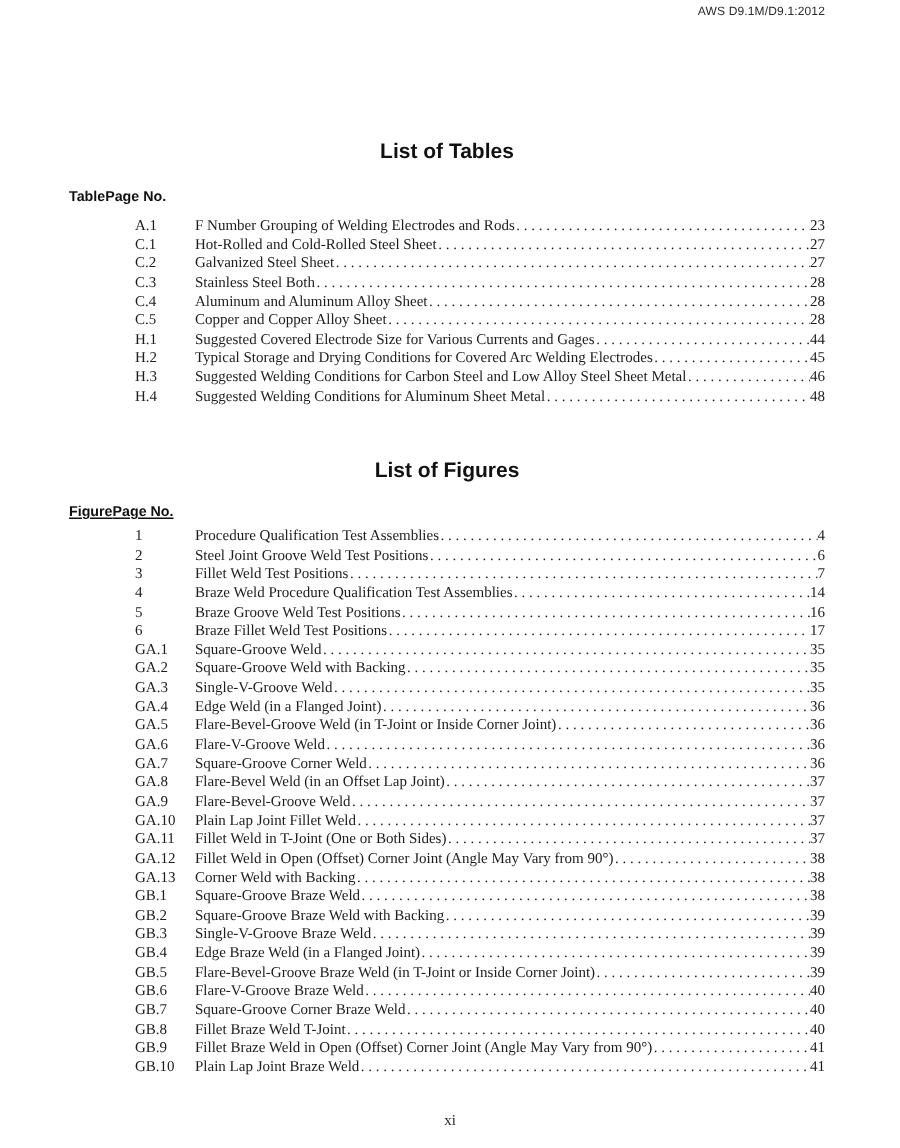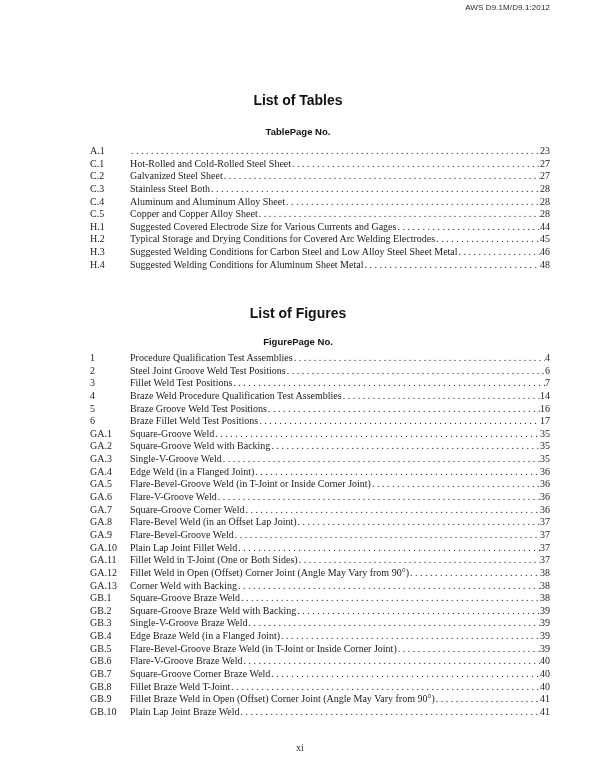--- a/index.html
+++ b/index.html
@@ -32,29 +32,29 @@
     font-size: 14px;
     color: #111;
   }
   .title-tables  { top: 92px; }
   .title-figures { top: 305px; }
   .col-header {
     position: absolute;
     left: 46px;
     right: 50px;
     display: flex;
-    justify-content: center;
+    justify-content: flex-start;
     align-items: baseline;
     font-family: "Liberation Sans", sans-serif;
     font-weight: bold;
     font-size: 9.5px;
     color: #111;
   }
   .colhdr-tables  { top: 126px; }
-  .colhdr-figures { top: 336px; }
+  .colhdr-figures { top: 336px; text-decoration: underline; }
   .toc-list {
     position: absolute;
     left: 46px;
     right: 50px;
   }
   .list-tables  { top: 145px; }
   .list-figures { top: 352px; }
   .entry {
     display: flex;
     align-items: baseline;
@@ -106,20 +106,21 @@
 
   <div class="col-header colhdr-tables">
     <span>Table</span>
     <span>Page No.</span>
   </div>
 
   <div class="toc-list list-tables">
 
       <div class="entry">
         <span class="num">A.1</span>
+        <span class="etitle">F Number Grouping of Welding Electrodes and Rods</span>
         <span class="leader"></span>
         <span class="pagenum">23</span>
       </div>
 
       <div class="entry">
         <span class="num">C.1</span>
         <span class="etitle">Hot-Rolled and Cold-Rolled Steel Sheet</span>
         <span class="leader"></span>
         <span class="pagenum">27</span>
       </div>

